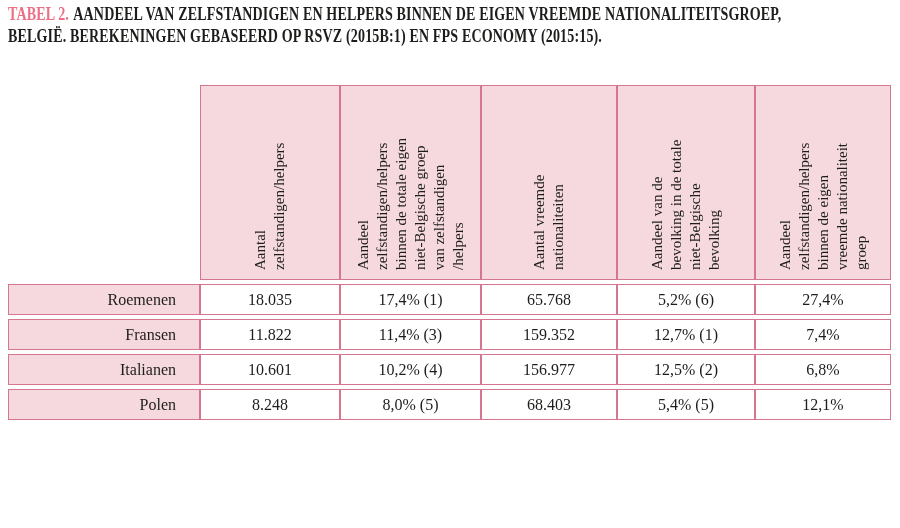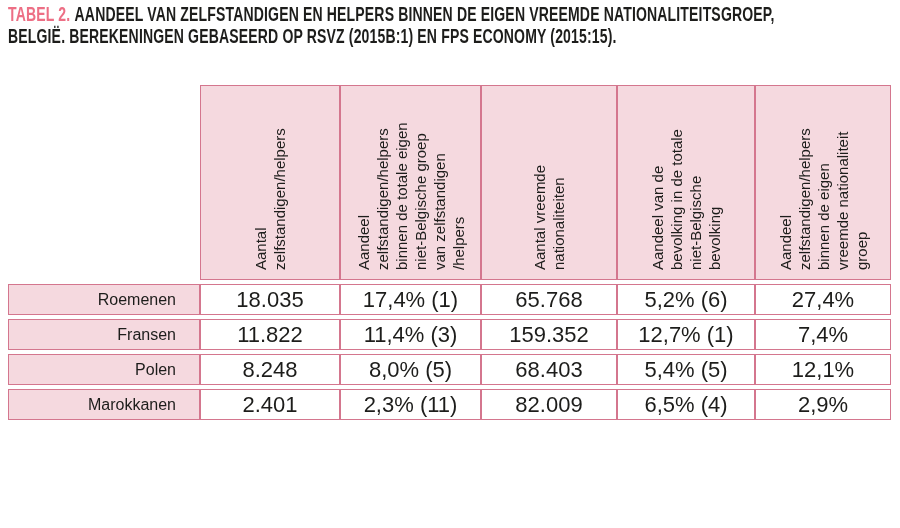--- a/index.html
+++ b/index.html
@@ -5,21 +5,21 @@
   html, body {
     margin: 0;
     padding: 0;
     width: 900px;
     height: 528px;
     background: #ffffff;
     overflow: hidden;
     font-family: "Liberation Sans", sans-serif;
     color: #1d1d1b;
   }
-  .page { position: relative; width: 900px; height: 528px; }
+  .page { position: relative; width: 900px; height: 528px; font-family: Liberation Serif, serif; }
 
   
   .caption {
     position: absolute;
     left: 8px;
     top: 3px;
     width: 1235px;
     transform: scaleX(0.72);
     transform-origin: left top;
     font-weight: bold;
@@ -64,21 +64,21 @@
   td.label {
     background: #f5d9df;
     text-align: right;
     padding-right: 23px;
     font-size: 16px;
     height: 31px;
   }
   td.num {
     background: #ffffff;
     text-align: center;
-    font-size: 22px;
+    font-size: 16px;
     height: 31px;
   }
 </style>
 </head>
 <body>
 
 <div class="page">
 
   <div class="caption">
     <span class="accent">TABEL 2.</span><span class="cap-text">AANDEEL VAN ZELFSTANDIGEN EN HELPERS BINNEN DE EIGEN VREEMDE NATIONALITEITSGROEP,
@@ -149,30 +149,30 @@
       </tr>
       <tr>
         <td class="label">Fransen</td>
         <td class="num">11.822</td>
         <td class="num">11,4% (3)</td>
         <td class="num">159.352</td>
         <td class="num">12,7% (1)</td>
         <td class="num">7,4%</td>
       </tr>
       <tr>
+        <td class="label">Italianen</td>
+        <td class="num">10.601</td>
+        <td class="num">10,2% (4)</td>
+        <td class="num">156.977</td>
+        <td class="num">12,5% (2)</td>
+        <td class="num">6,8%</td>
+      </tr>
+      <tr>
         <td class="label">Polen</td>
         <td class="num">8.248</td>
         <td class="num">8,0% (5)</td>
         <td class="num">68.403</td>
         <td class="num">5,4% (5)</td>
         <td class="num">12,1%</td>
       </tr>
-      <tr>
-        <td class="label">Marokkanen</td>
-        <td class="num">2.401</td>
-        <td class="num">2,3% (11)</td>
-        <td class="num">82.009</td>
-        <td class="num">6,5% (4)</td>
-        <td class="num">2,9%</td>
-      </tr>
     </tbody>
   </table>
 </div>
 
 </body></html>

